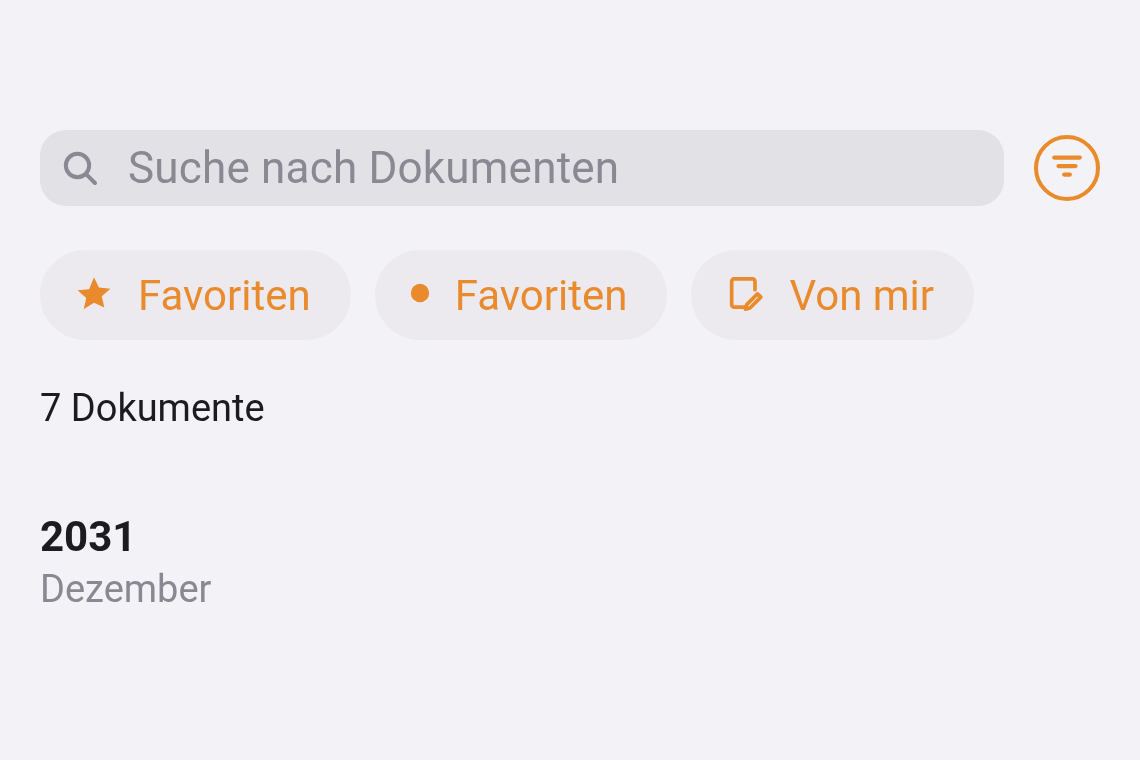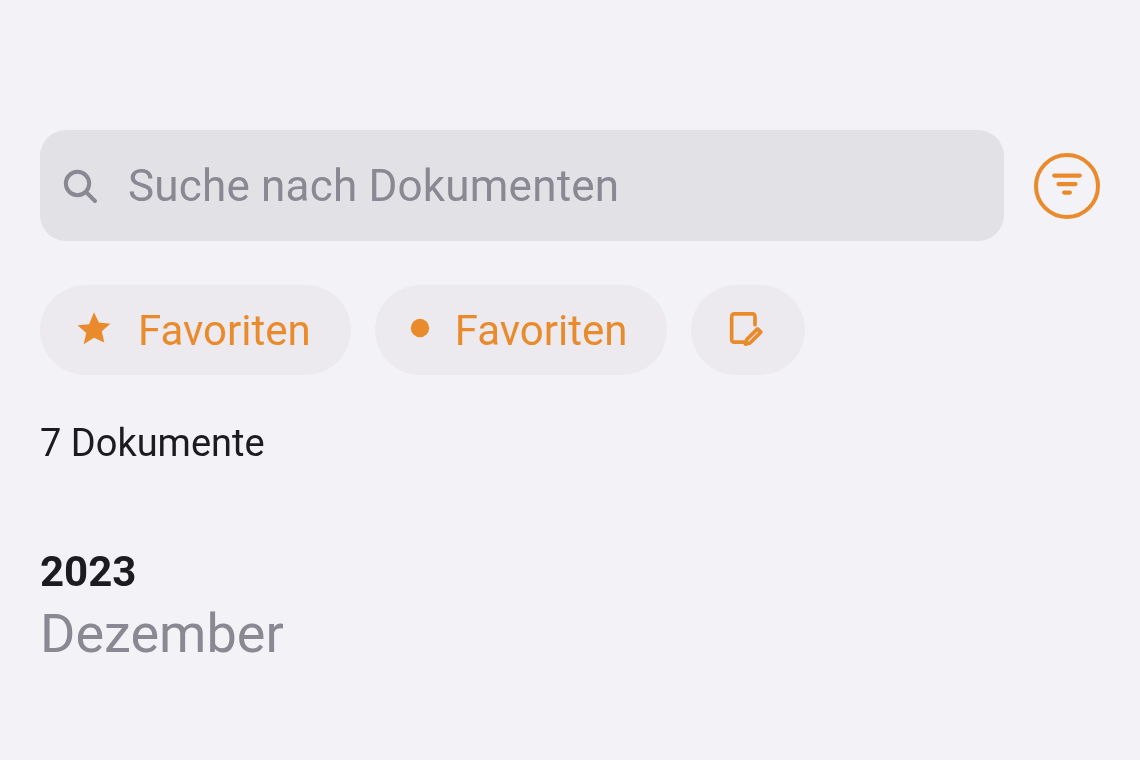--- a/index.html
+++ b/index.html
@@ -20,21 +20,21 @@
     align-items: center;
     gap: 30px;
   }
 
   .search-input {
     flex: 1;
     display: flex;
     align-items: center;
     background: #e2e1e6;
     border-radius: 26px;
-    height: 111px;
+    height: 76px;
     padding: 0 20px;
   }
 
   .search-icon {
     width: 40px;
     height: 40px;
     margin-right: 28px;
     flex-shrink: 0;
   }
 
@@ -87,21 +87,21 @@
 
   .year-label {
     margin-top: 82px;
     font-size: 42px;
     color: #1c1c1e;
     font-weight: 700;
   }
 
   .month-label {
     margin-top: 6px;
-    font-size: 54px;
+    font-size: 38px;
     color: #8a8892;
     font-weight: 400;
   }
 
 </style>
 </head>
 <body>
 
 <div class="top-area">
 
@@ -147,22 +147,23 @@
       <span class="chip-label">Favoriten</span>
     </div>
 
     <div class="chip">
       <span>
         <svg viewBox="0 0 24 24" width="40" height="40" fill="none" stroke="#e98b2d" stroke-width="2.2" stroke-linecap="round" stroke-linejoin="round">
           <path d="M12 20.5H5.5a1.5 1.5 0 0 1-1.5-1.5V5a1.5 1.5 0 0 1 1.5-1.5h11A1.5 1.5 0 0 1 18 5v5"></path>
           <path d="M19.5 12.5l2 2L15 21l-2.7.7.7-2.7 6.5-6.5z"></path>
         </svg>
       </span>
+      <span class="chip-label">Von mir</span>
     </div>
 
   </div>
 
   <div class="count-label">7 Dokumente</div>
 
-  <div class="year-label">2023</div>
+  <div class="year-label">2031</div>
   <div class="month-label">Dezember</div>
 
 </div>
 
 </body></html>

